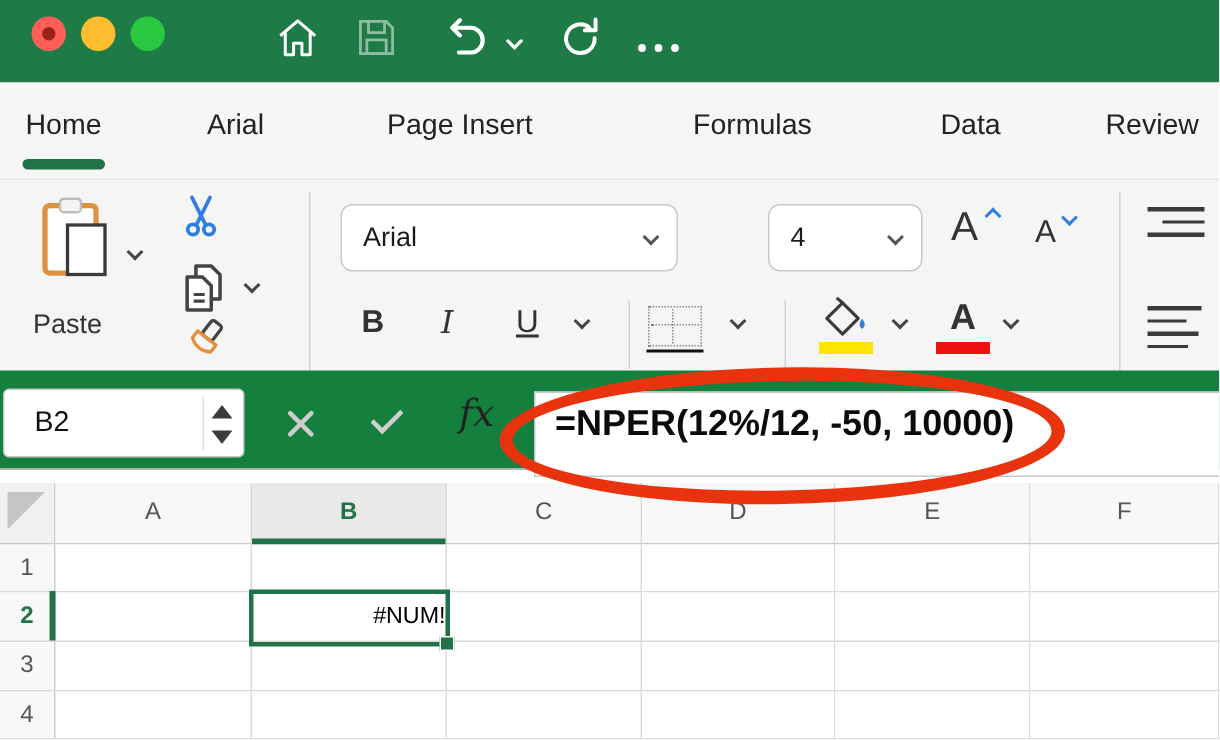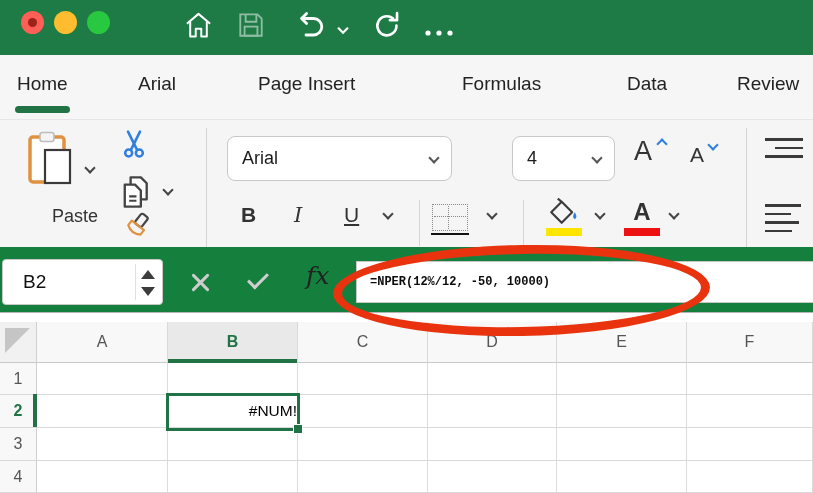--- a/index.html
+++ b/index.html
@@ -23,21 +23,21 @@
   
   .tabbar{position:absolute; left:0; top:55px; width:813px; height:65px; background:#f6f6f6; border-bottom:1px solid #e6e6e6;}
   .tab{position:absolute; top:14px; font-size:19px; color:#222; height:40px; line-height:30px; cursor:default;}
   .tab.active{font-weight:400;text-align:center;}
   .tab.active::after{content:""; position:absolute; left:-2px; right:-2px; bottom:-4px; height:7px; border-radius:4px; background:var(--accent);}
   .tab.t0{left:17px;} .tab.t1{left:138px;} .tab.t2{left:258px;} .tab.t3{left:462px;} .tab.t4{left:627px;} .tab.t5{left:737px;}
 
   
   .ribbon{position:absolute; left:0; top:120px; width:813px; height:136px; background:#f5f5f6; border-bottom:1px solid #cfcfcf;}
   .vdiv{position:absolute; width:1px; background:#d4d4d4;}
-  .paste-btn{position:absolute; left:22px; top:8px; width:90px; height:118px; text-align:right;}
+  .paste-btn{position:absolute; left:22px; top:8px; width:90px; height:118px; text-align:left;}
   .paste-label{position:absolute; left:0; right:14px; top:78px; font-size:18px; color:#333;}
   .chev{display:inline-block; width:8px; height:8px; border-right:2px solid #444; border-bottom:2px solid #444; transform:rotate(45deg);}
   .chev.abs{position:absolute;}
   .fbox{position:absolute; top:16px; height:45px; background:#fff; border:1px solid #c9c9c9; border-radius:8px; font-size:18px; color:#1b1b1b; line-height:43px; padding-left:14px;}
   .fbox .chev{position:absolute; right:13px; top:17px; border-color:#555;}
   .biu{position:absolute; top:83px; font-size:21px; color:#333;}
   .grow-a{position:relative; display:inline-block;}
   .caret{position:absolute; width:8px; height:8px; border-right:2.2px solid #2f7fe0; border-bottom:2.2px solid #2f7fe0;}
   .caret.up{transform:rotate(-135deg);}
   .caret.down{transform:rotate(45deg);}
@@ -55,21 +55,21 @@
   .namebox{position:absolute; left:2px; top:12px; width:161px; height:46px; background:#fff; border:1px solid #c7c7c7; border-radius:4px; font-size:19px; color:#111; line-height:44px; padding-left:20px;}
   .namebox .sep{position:absolute; right:26px; top:4px; bottom:4px; width:1px; background:#e0e0e0;}
   .spin{position:absolute; right:7px; top:8px; width:14px; height:30px;}
   .spin .up{position:absolute; top:2px; left:0; width:0; height:0; border-left:7px solid transparent; border-right:7px solid transparent; border-bottom:9px solid #3c3c3c;}
   .spin .dn{position:absolute; bottom:2px; left:0; width:0; height:0; border-left:7px solid transparent; border-right:7px solid transparent; border-top:9px solid #3c3c3c;}
   .x-ic{position:absolute; left:190px; top:25px; width:21px; height:21px;}
   .x-ic i{position:absolute; left:9px; top:-1px; width:3px; height:23px; background:#cdcdcd; border-radius:2px;}
   .x-ic i.a{transform:rotate(45deg);} .x-ic i.b{transform:rotate(-45deg);}
   .ck-ic{position:absolute; left:248px; top:26px; width:20px; height:11px; border-left:3px solid #cfcfcf; border-bottom:3px solid #cfcfcf; transform:rotate(-45deg);}
   .fx{position:absolute; left:306px; top:14px; font-family:"DejaVu Serif",serif; font-style:italic; font-size:25px; color:#222;}
-  .ffield{position:absolute; left:356px; top:14px; width:457px; height:42px; background:#fff; border:1px solid #c7c7c7; border-right:none; font-size:12px; font-weight:600; color:#0b0b0b; line-height:41px; padding-left:13px; white-space:nowrap;font-family:Liberation Mono, monospace;}
+  .ffield{position:absolute; left:356px; top:14px; width:457px; height:57px; background:#fff; border:1px solid #c7c7c7; border-right:none; font-size:24px; font-weight:600; color:#0b0b0b; line-height:41px; padding-left:13px; white-space:nowrap;}
 
   
   .grid{position:absolute; left:0; top:322px; width:813px; height:171px; background:#fff;}
   .corner{position:absolute; left:0; top:0; width:37px; height:41px; background:#f1f1f1; border-right:1px solid #cfcfcf; border-bottom:1px solid #c9c9c9;}
   .corner .tri{position:absolute; left:5px; top:6px; width:0; height:0; border-top:25px solid #c5c5c5; border-right:25px solid transparent;}
   .colh{position:absolute; top:0; height:41px; background:#f8f8f8; border-right:1px solid #d9d9d9; border-bottom:1px solid #c9c9c9; font-size:16px; color:#555; text-align:center; line-height:39px;}
   .colh.sel{background:#e9e9e9; color:var(--accent); font-weight:700;}
   .colh.sel::after{content:""; position:absolute; left:0; right:0; bottom:-1px; height:4.5px; background:var(--accent);}
   .grow{display:flex;}
   .rows{position:absolute; left:0; top:41px; width:813px;}

